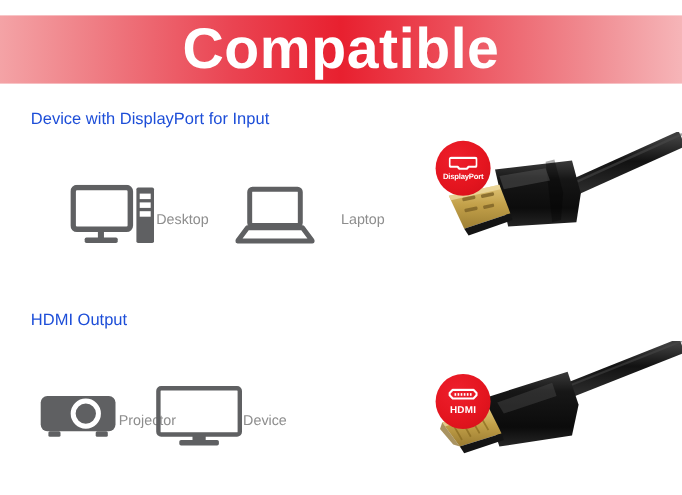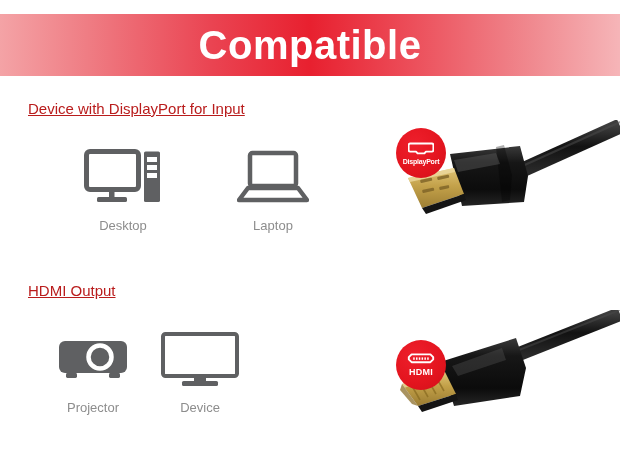--- a/index.html
+++ b/index.html
@@ -28,54 +28,53 @@
         #e8202f 50%,
         #ec4d59 66%,
         #f08a90 86%,
         #f6b5b8 100%);
     display: flex;
     align-items: center;
     justify-content: center;
   }
   .banner-title {
     color: #ffffff;
-    font-size: 40px;
+    font-size: 52px;
     font-weight: bold;
     letter-spacing: 0.5px;
     line-height: 1;
     white-space: nowrap;
   }
 
   
   .section { position: absolute; left: 0; width: 620px; }
   #section-dp   { top: 100px; height: 165px; }
   #section-hdmi { top: 282px; height: 160px; }
 
   .section-heading {
     position: absolute;
     left: 28px; top: 0;
     font-size: 15px;
-    color: #b91c1c;
+    color: #1d4ed8;
     font-weight: normal;
     white-space: nowrap;
-    text-decoration: underline;
   }
 
   
   .icon-row {
     position: absolute;
     left: 22px; top: 42px;
     width: 360px; height: 110px;
   }
   .icon-cell {
     position: absolute;
     top: 0;
     width: 118px; height: 110px;
     display: flex;
-    flex-direction: column;
+    flex-direction: row;
     align-items: center;
     justify-content: flex-start;
   }
   .icon-art {
     height: 72px;
     display: flex;
     align-items: center;
     justify-content: center;
   }
   .icon-label {
@@ -139,21 +138,21 @@
 
             <rect x="60" y="2.5" width="16" height="50.5" rx="1.6" fill="#5f6062"></rect>
             <rect x="63" y="8" width="10" height="5" fill="#ffffff"></rect>
             <rect x="63" y="16" width="10" height="5" fill="#ffffff"></rect>
             <rect x="63" y="24" width="10" height="5" fill="#ffffff"></rect>
           </svg>
         </div>
         <div class="icon-label">Desktop</div>
       </div>
 
-      <div class="icon-cell" style="left:192px;">
+      <div class="icon-cell" style="left:192px;gap:24px;">
         <div class="icon-art">
           <svg width="72" height="56" viewBox="0 0 72 56" aria-hidden="true">
             <rect x="13" y="3" width="46" height="33" rx="2.5" fill="none" stroke="#5f6062" stroke-width="4.5"></rect>
             <path d="M11 38 H61 L70 50 H2 Z" fill="none" stroke="#5f6062" stroke-width="4.5" stroke-linejoin="round"></path>
           </svg>
         </div>
         <div class="icon-label">Laptop</div>
       </div>
 
     </div>

